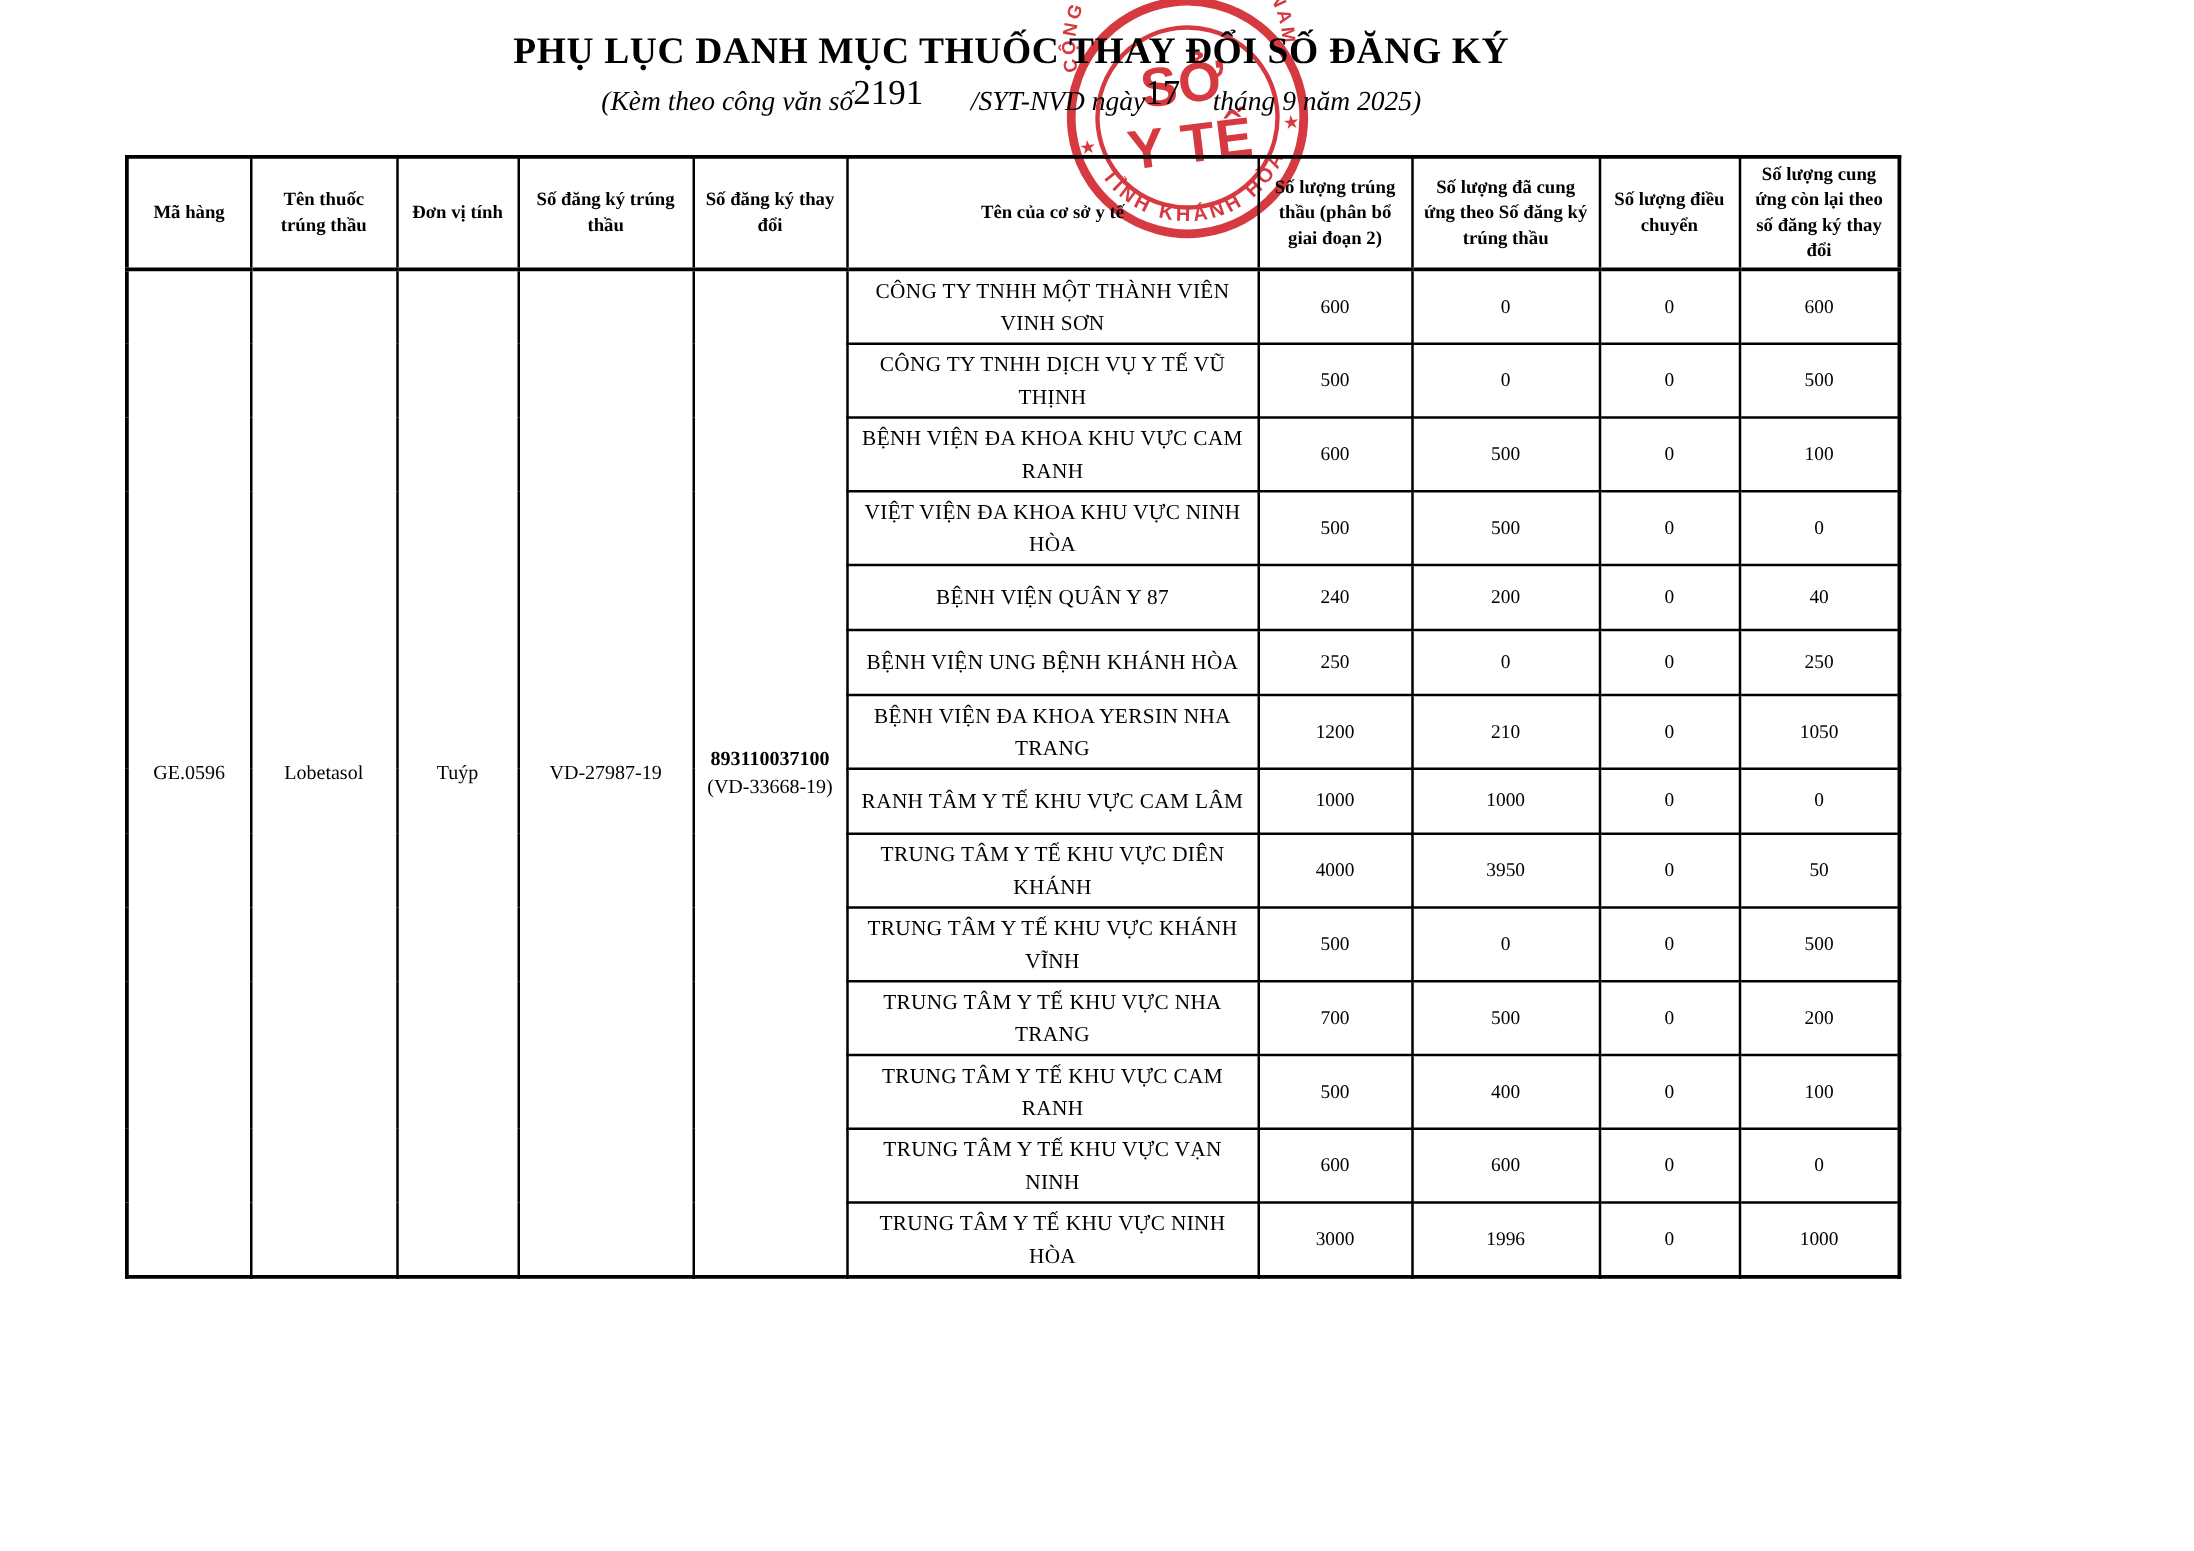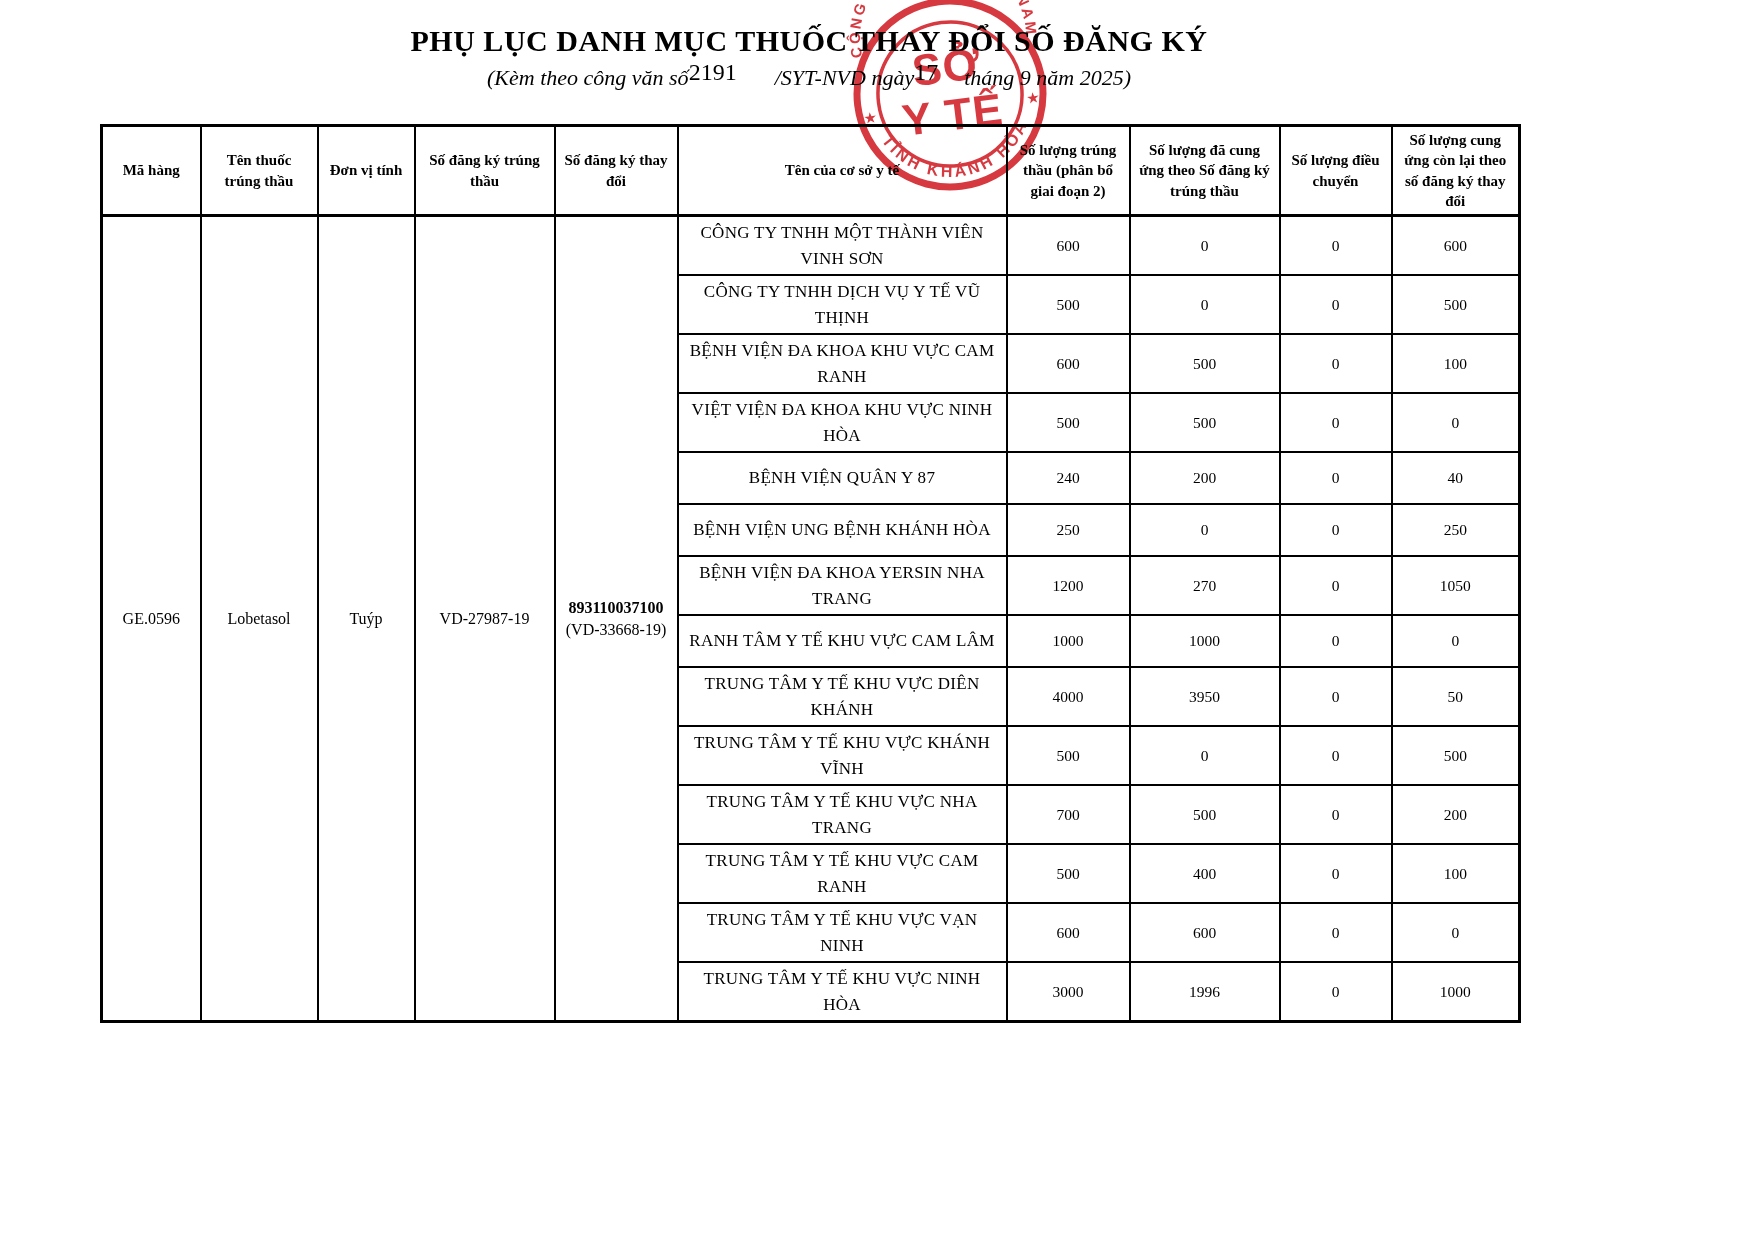--- a/index.html
+++ b/index.html
@@ -17,21 +17,21 @@
     font-size: 30px; font-weight: bold;
     letter-spacing: 0.5px;
   }
   .doc-subtitle {
     position: absolute; left: 100px; top: 64px; width: 1418px;
     text-align: center;
     font-size: 22px; font-style: italic;
   }
   .doc-subtitle .filled-num {
     font-style: normal;
-    font-size: 24px;
+    font-size: 28px;
     position: relative; top: -5px;
   }
   .doc-subtitle .gap-wide { display: inline-block; width: 38px; }
   .doc-subtitle .gap-small { display: inline-block; width: 26px; }
 
   table.main-table {
     position: absolute; left: 100px; top: 124px;
     width: 1418px;
     border-collapse: collapse;
     table-layout: fixed;
@@ -164,21 +164,21 @@
       <tr>
         <td class="facility">BỆNH VIỆN UNG BỆNH KHÁNH HÒA</td>
         <td class="num">250</td>
         <td class="num">0</td>
         <td class="num">0</td>
         <td class="num">250</td>
       </tr>
       <tr>
         <td class="facility">BỆNH VIỆN ĐA KHOA YERSIN NHA TRANG</td>
         <td class="num">1200</td>
-        <td class="num">270</td>
+        <td class="num">210</td>
         <td class="num">0</td>
         <td class="num">1050</td>
       </tr>
       <tr>
         <td class="facility">RANH TÂM Y TẾ KHU VỰC CAM LÂM</td>
         <td class="num">1000</td>
         <td class="num">1000</td>
         <td class="num">0</td>
         <td class="num">0</td>
       </tr>

